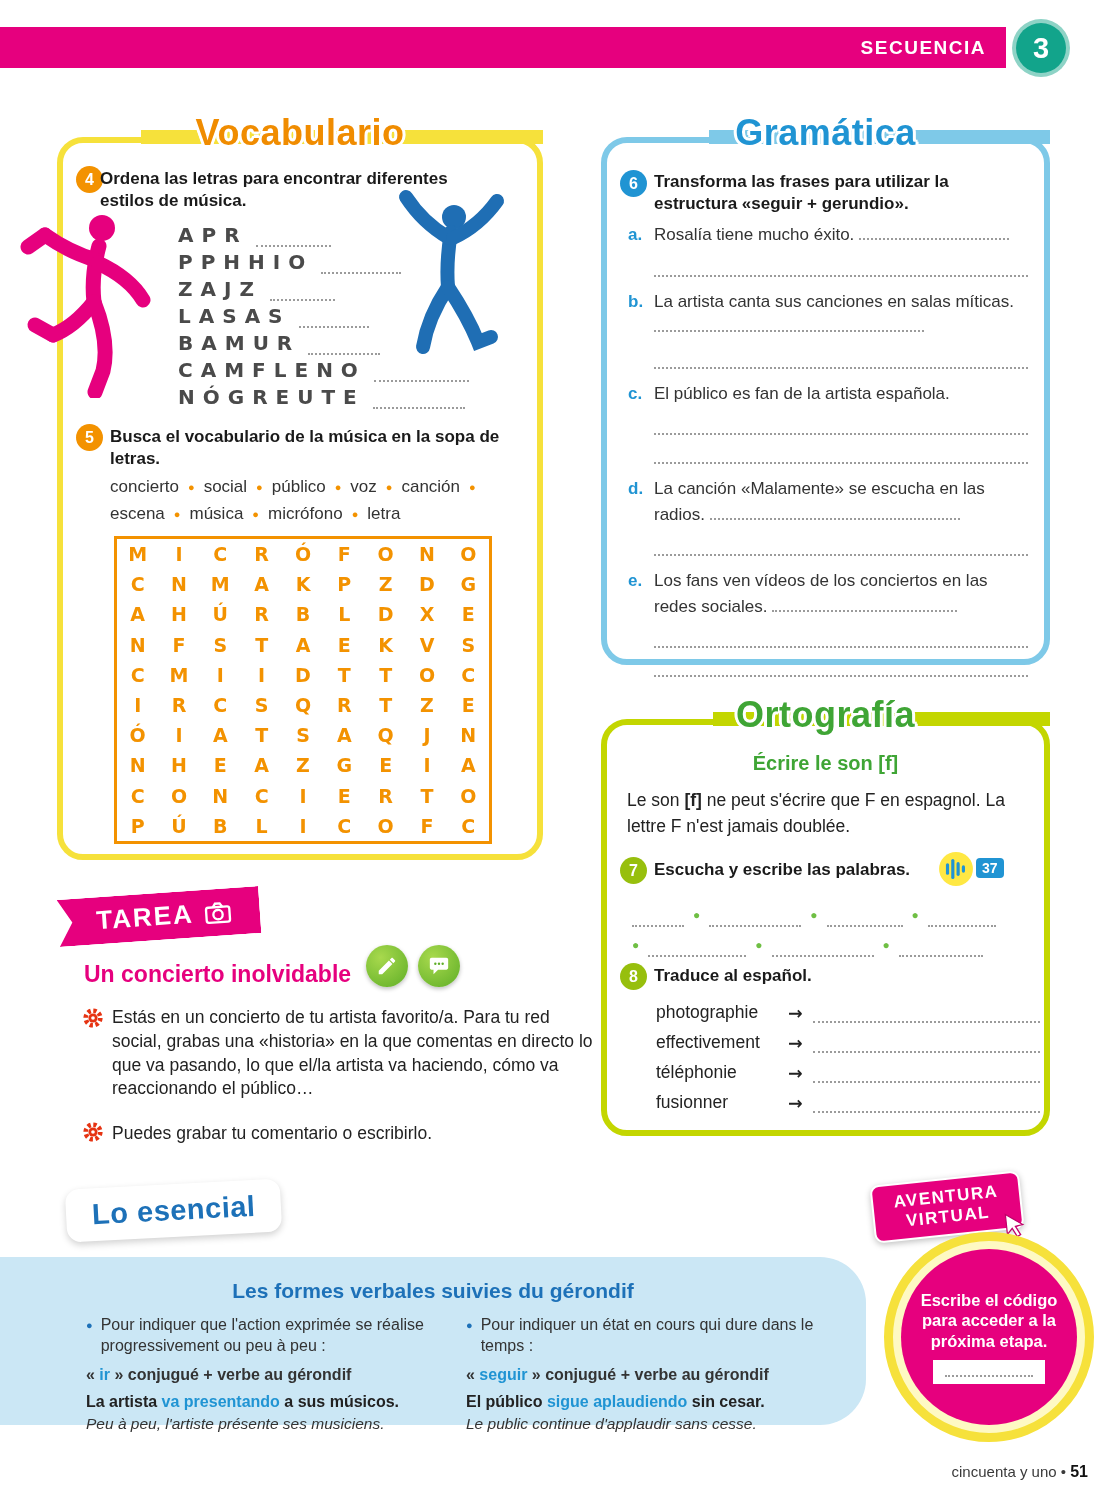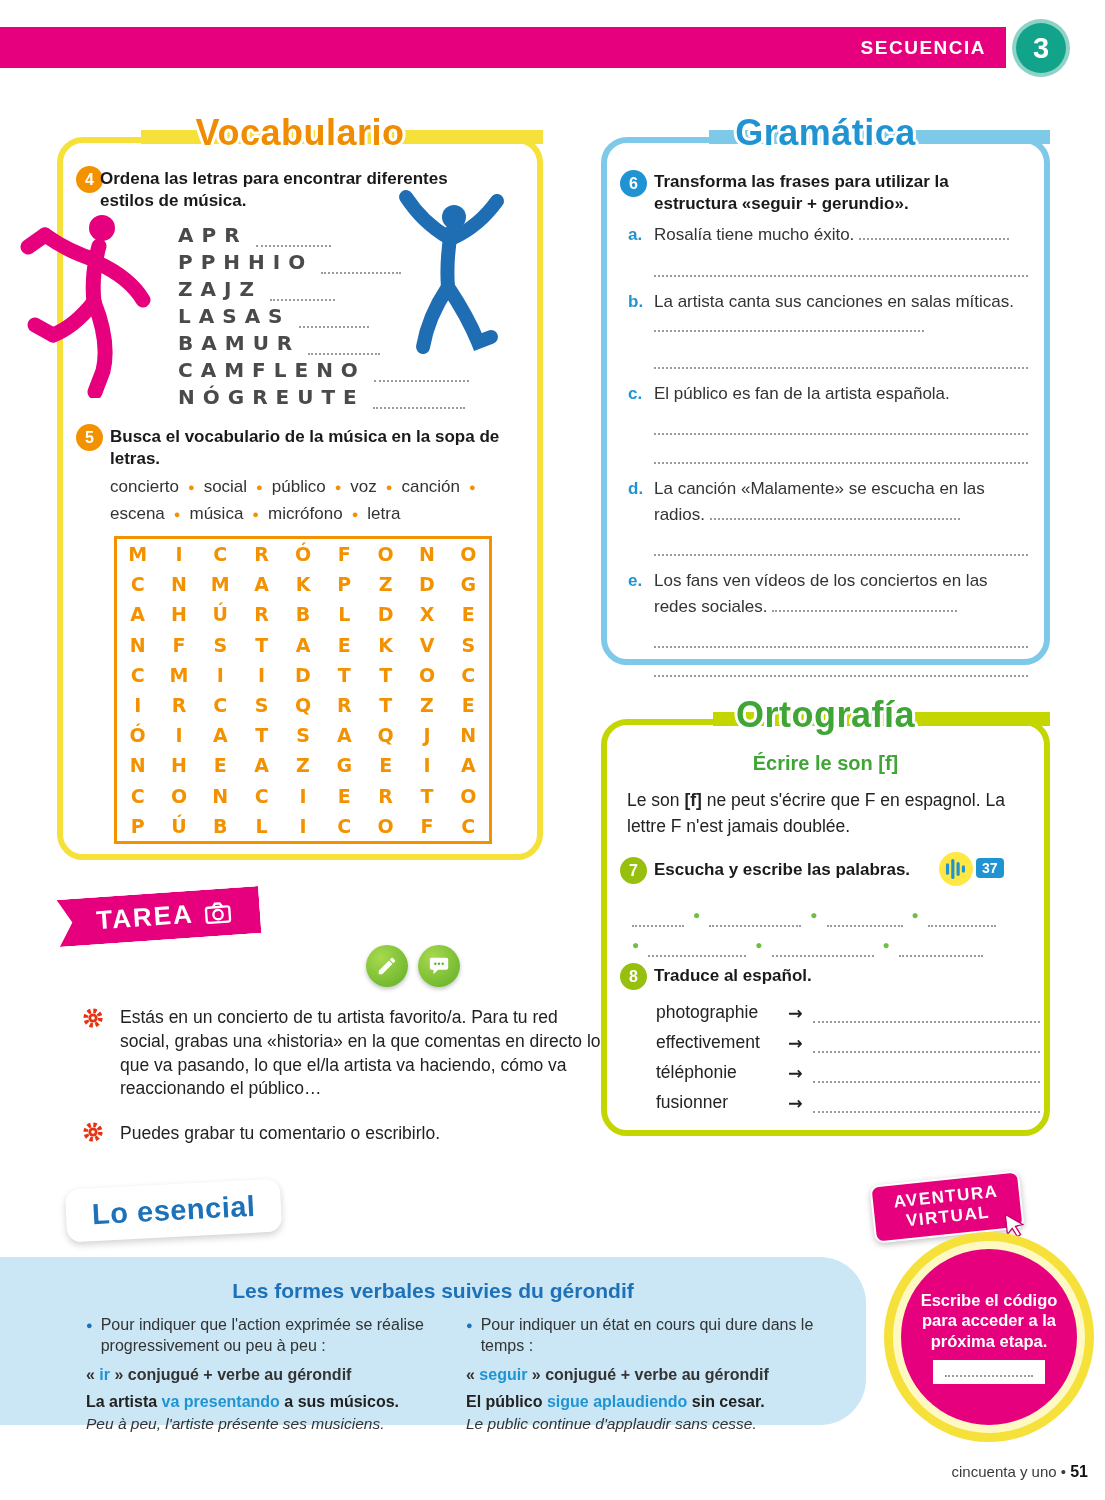--- a/index.html
+++ b/index.html
@@ -40,21 +40,21 @@
   
   .ws-grid{position:absolute;left:114px;top:536px;width:378px;height:308px;border:3px solid #f39200;display:grid;grid-template-columns:repeat(9,1fr);grid-auto-rows:1fr;}
   .ws-cell{display:flex;align-items:center;justify-content:center;color:#f39200;font-weight:bold;font-size:19px;font-family:"DejaVu Sans",sans-serif;}
 
   
   .tarea-banner{position:absolute;left:58px;top:893px;width:202px;height:47px;background:#e6007e;transform:rotate(-4deg);display:flex;align-items:center;justify-content:center;gap:10px;clip-path:polygon(0 0,100% 0,100% 100%,0 100%,7% 50%);}
   .tarea-banner span{color:#fff;font-weight:800;font-size:26px;letter-spacing:2px;padding-left:10px;}
   .tarea-title{position:absolute;left:84px;top:961px;color:#e6007e;font-weight:800;font-size:23px;}
   .tool-circle{position:absolute;width:42px;height:42px;border-radius:50%;background:radial-gradient(circle at 35% 30%,#a8d94d,#5fae27);box-shadow:0 2px 4px rgba(0,0,0,.25);display:flex;align-items:center;justify-content:center;}
   .gear{position:absolute;width:22px;height:22px;}
-  .tarea-text{position:absolute;font-size:17.5px;color:#222;line-height:1.36;width:482px;margin-left:8px;}
+  .tarea-text{position:absolute;font-size:17.5px;color:#222;line-height:1.36;width:482px;}
 
   
   .g-items{position:absolute;left:628px;top:222px;width:400px;display:flex;flex-direction:column;gap:12px;}
   .g-line{display:flex;align-items:flex-start;}
   .g-letter{width:26px;flex:none;color:#2094d3;font-weight:bold;font-size:17px;line-height:1.5;}
   .g-body{flex:1;font-size:17px;color:#333;line-height:1.5;}
   .g-body .dotline{margin-top:2px;}
 
   
   .orto-sub{position:absolute;left:601px;top:752px;width:449px;text-align:center;color:#3fa535;font-weight:bold;font-size:20px;}
@@ -284,20 +284,21 @@
     </div>
 
   <div class="tarea-banner">
     <span>TAREA</span>
     <svg width="28" height="28" viewBox="0 0 24 24" fill="none" stroke="#fff" stroke-width="2">
       <rect x="2" y="7" width="20" height="13" rx="2"></rect>
       <circle cx="12" cy="13.5" r="4"></circle>
       <path d="M8 7l2-3h4l2 3"></path>
     </svg>
   </div>
+  <div class="tarea-title">Un concierto inolvidable</div>
 
   <div class="tool-circle" style="left:366px;top:945px;">
     <svg width="22" height="22" viewBox="0 0 24 24">
       <path fill="#fff" d="M3 17.2V21h3.8L17.9 9.9l-3.8-3.8L3 17.2zM20.7 7.1c.4-.4.4-1 0-1.4l-2.4-2.4c-.4-.4-1-.4-1.4 0l-1.8 1.8 3.8 3.8 1.8-1.8z"></path>
     </svg>
   </div>
   <div class="tool-circle" style="left:418px;top:945px;">
     <svg width="22" height="22" viewBox="0 0 24 24">
       <path fill="#fff" d="M4 3h16c1.1 0 2 .9 2 2v9c0 1.1-.9 2-2 2h-9l-5 5v-5H4c-1.1 0-2-.9-2-2V5c0-1.1.9-2 2-2z"></path>
       <circle cx="8" cy="9.5" r="1.3" fill="#5fae27"></circle>

